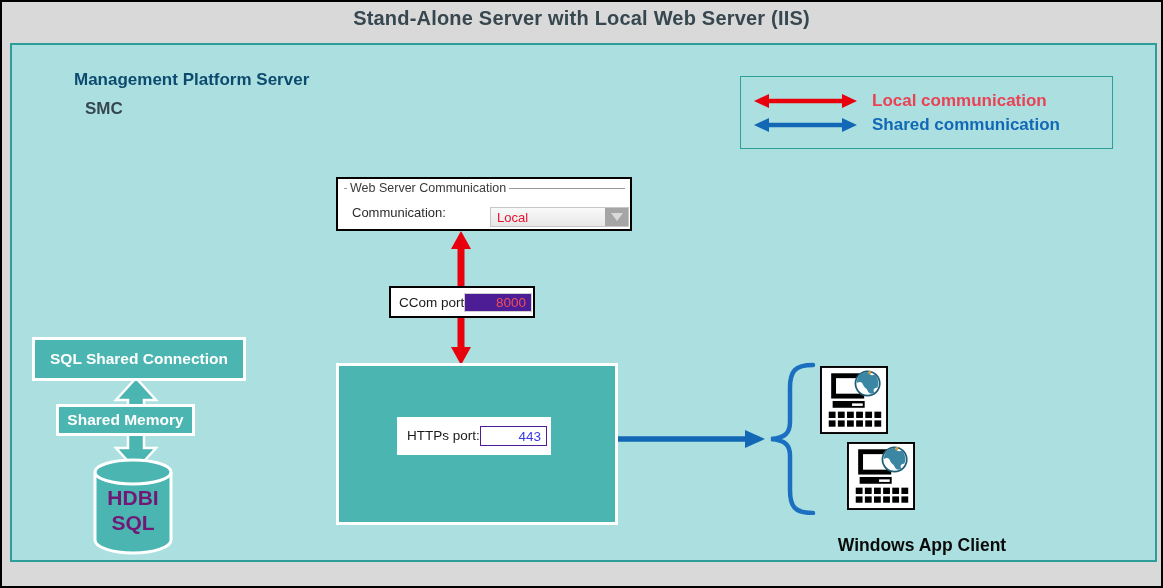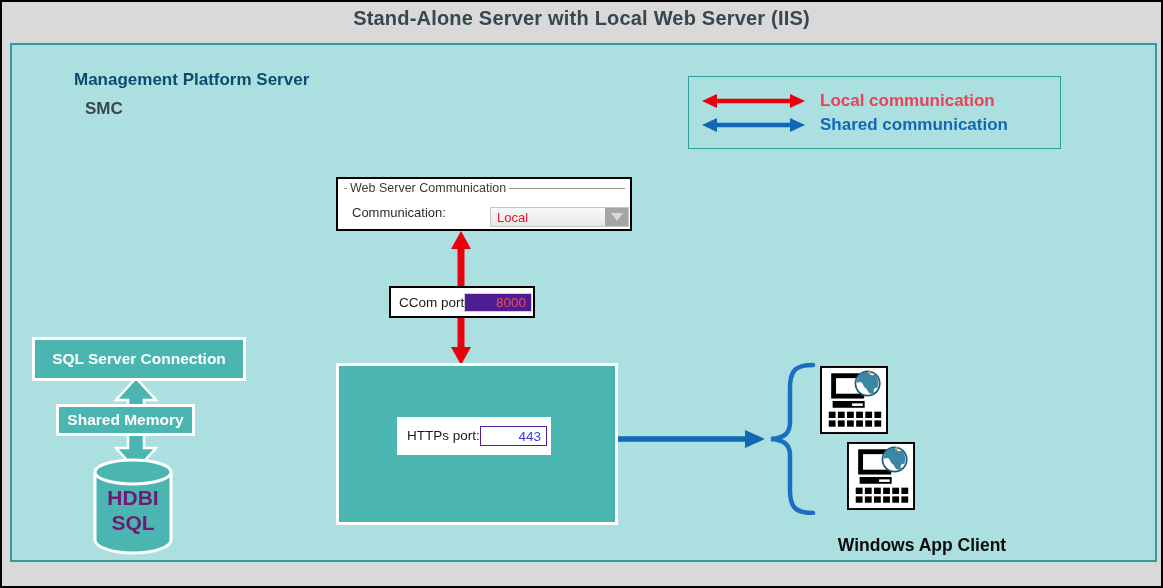--- a/index.html
+++ b/index.html
@@ -9,21 +9,21 @@
 
   .title { position:absolute; top:5px; left:0; width:100%; text-align:center;
            font-size:20px; font-weight:bold; color:#37474f; letter-spacing:.2px; }
 
   .main-box { position:absolute; left:8px; top:41px; width:1147px; height:519px;
               background:#ace0e0; border:2px solid #2f9e9a; }
 
   .platform-title { position:absolute; left:72px; top:68px; font-size:17px; font-weight:bold; color:#0c4a6e; }
   .platform-sub   { position:absolute; left:83px; top:97px; font-size:17px; font-weight:bold; color:#37474f; }
 
-  .legend { position:absolute; left:686px; top:74px; width:373px; height:73px; border:1px solid #2f9e9a; }
+  .legend { position:absolute; left:738px; top:74px; width:373px; height:73px; border:1px solid #2f9e9a; }
   .legend-row { position:absolute; left:12px; height:20px; display:flex; align-items:center; }
   .legend-row .lbl { margin-left:14px; font-size:17px; font-weight:bold; }
   .lbl-red  { color:#ea4155; }
   .lbl-blue { color:#1268b5; }
 
   .dialog { position:absolute; left:334px; top:175px; width:296px; height:54px;
             background:#fff; border:2px solid #000; z-index:4; }
   .group-line { position:absolute; left:6px; right:5px; top:9px; border-top:1px solid #9a9a9a; }
   .group-label { position:absolute; left:9px; top:2px; background:#fff; padding:0 3px;
                  font-size:12.5px; color:#3a3a3a; }
@@ -191,21 +191,21 @@
     <rect x="50" y="5.2" width="2.6" height="3.2" fill="#e09b2d"></rect>
   </svg>
 
   <div class="client-label">Windows App Client</div>
 
   <svg class="arrow-svg" style="left:108px; top:374px;" width="52" height="96" viewBox="0 0 52 96">
     <path d="M26 2 L46 24 L34 24 L34 72 L46 72 L26 94 L6 72 L18 72 L18 24 L6 24 Z" fill="#4bb5b1" stroke="#fff" stroke-width="2.5"></path>
   </svg>
 
   <div class="teal-label-box sql-conn">
-    <span>SQL Server Connection</span>
+    <span>SQL Shared Connection</span>
   </div>
 
   <div class="teal-label-box shared-mem">
     <span>Shared Memory</span>
   </div>
 
   <div class="cylinder-wrap">
     <svg width="84" height="98" viewBox="0 0 84 98">
       <path d="M4 14 L4 82 A38 13 0 0 0 80 82 L80 14" fill="#4bb5b1" stroke="#fff" stroke-width="3"></path>
       <ellipse cx="42" cy="14" rx="38" ry="12" fill="#4bb5b1" stroke="#fff" stroke-width="3"></ellipse>

